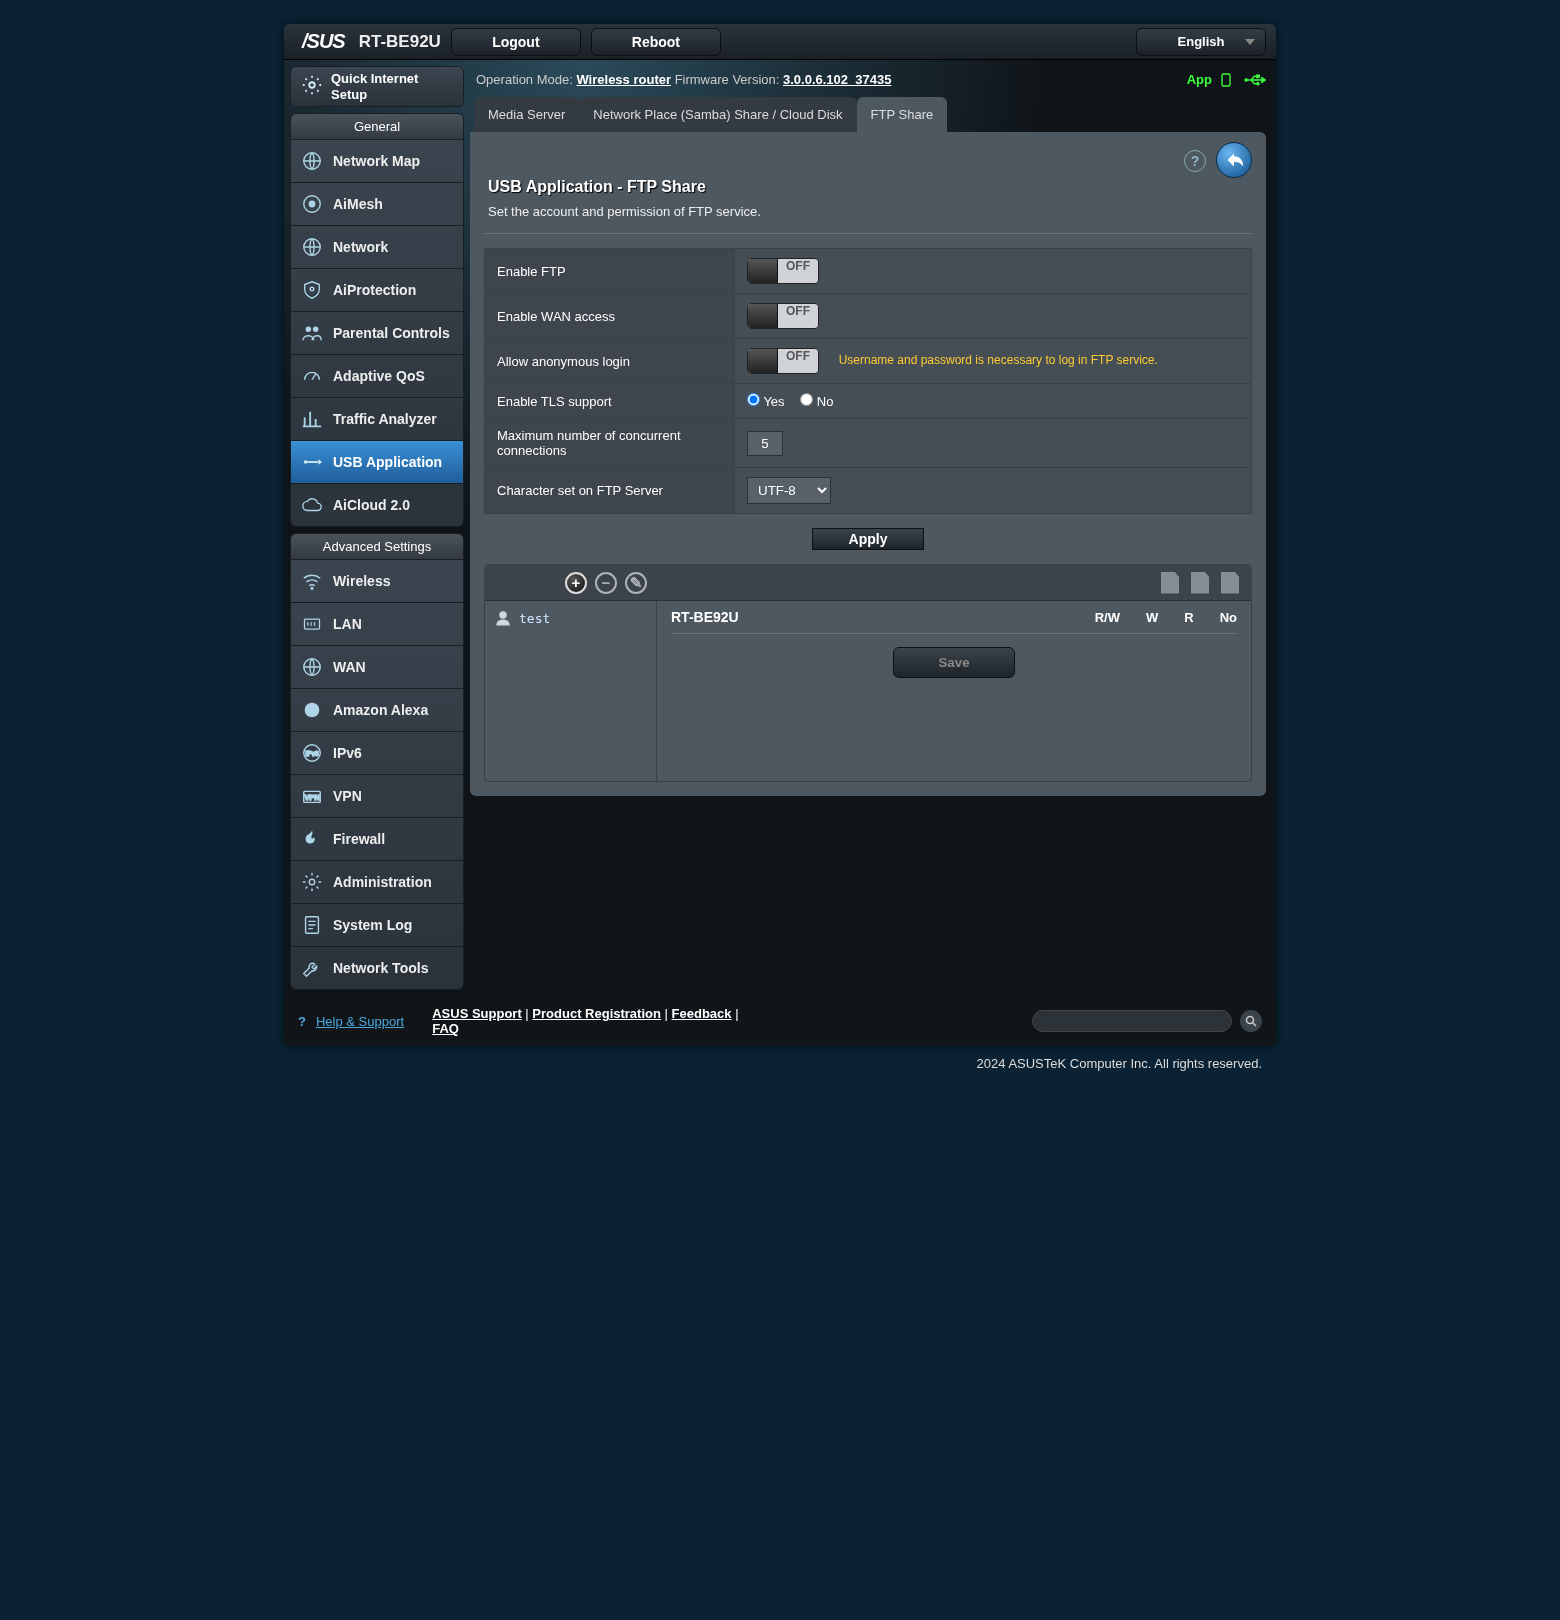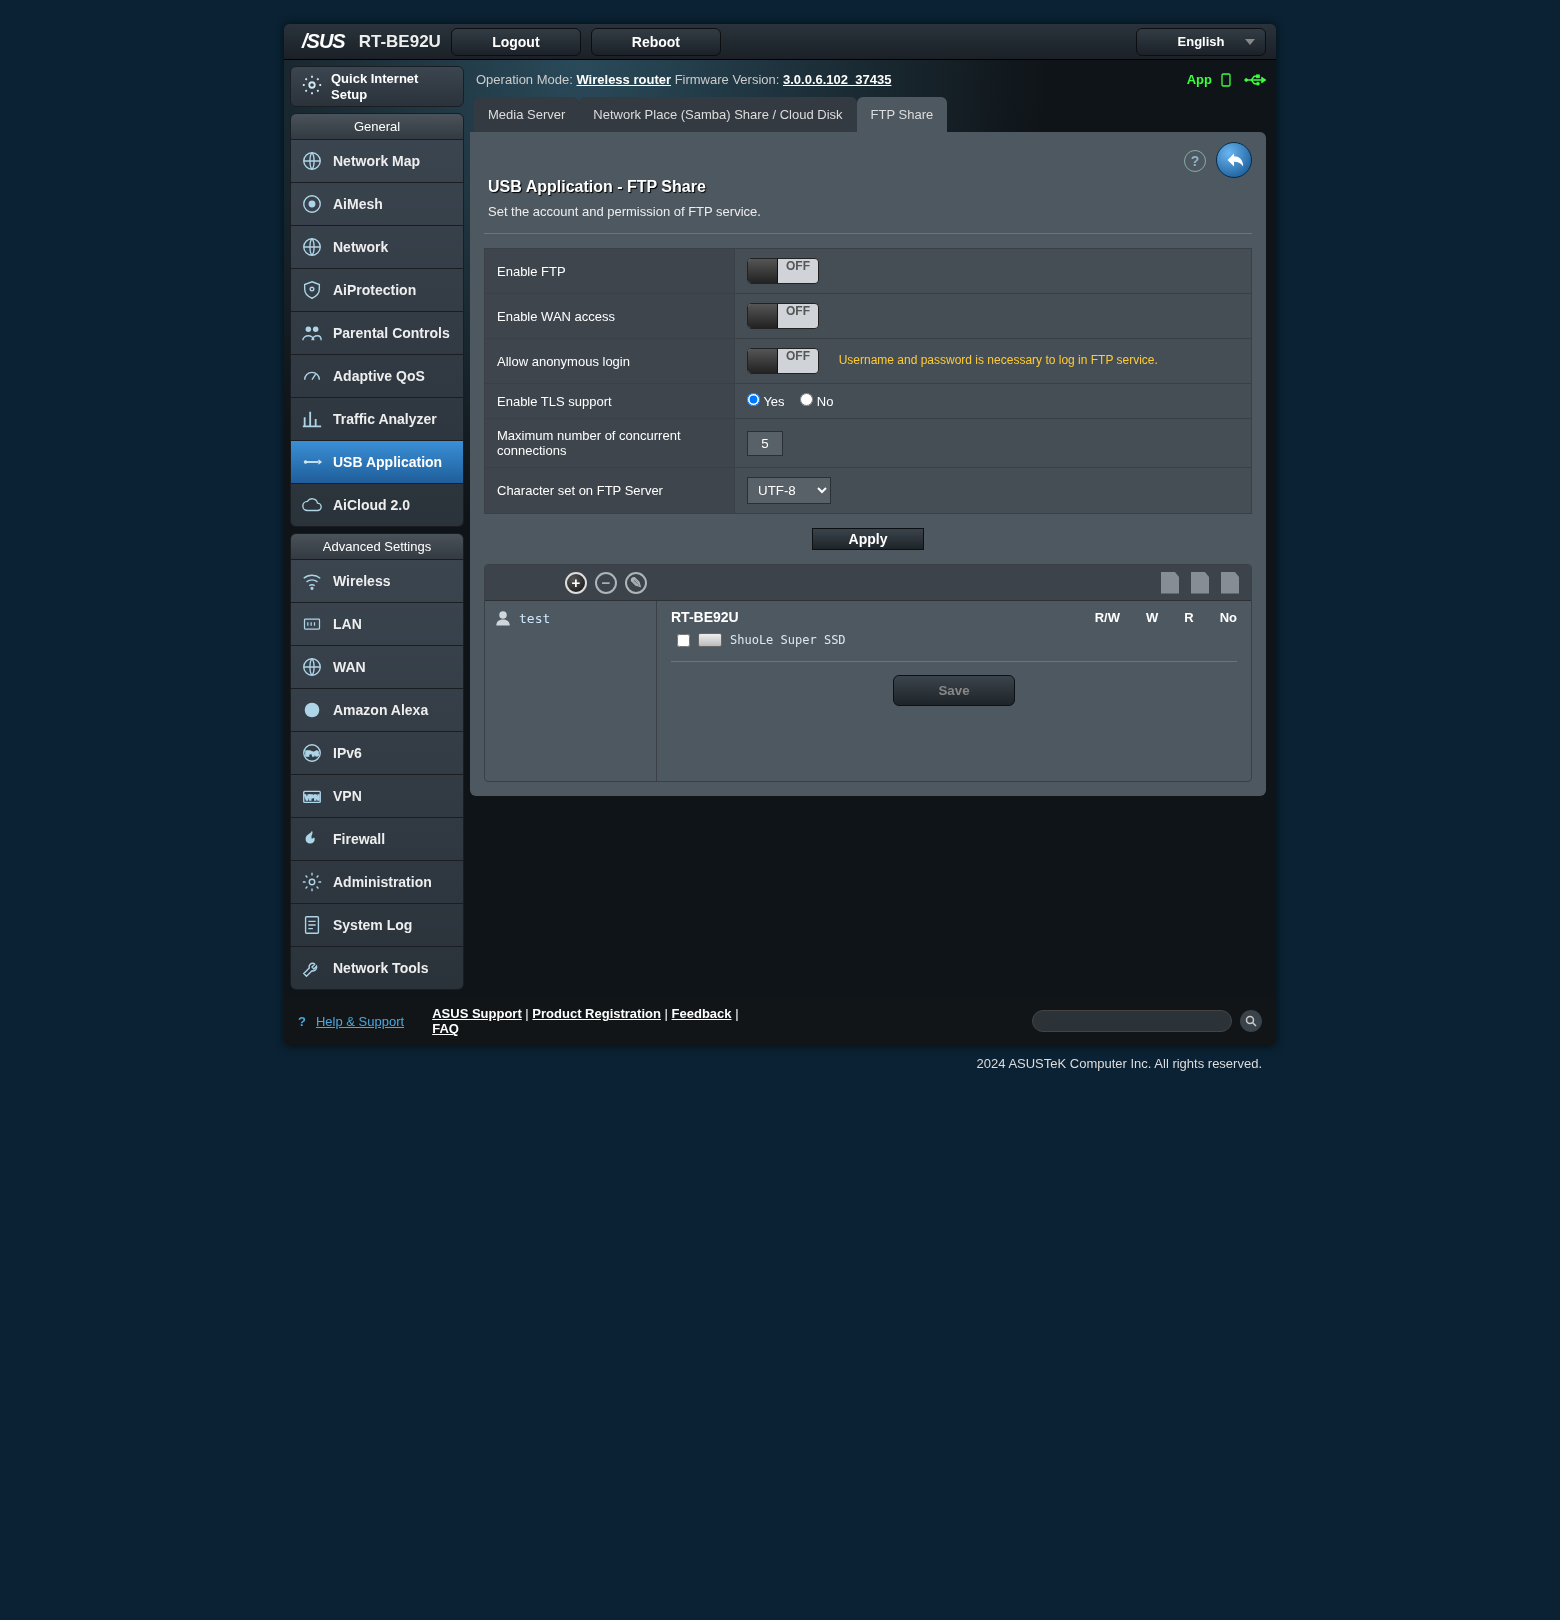--- a/index.html
+++ b/index.html
@@ -400,25 +400,20 @@
               <div class="sharecol">
                 <div class="devhdr">
                   <span style="font-size:14px">RT-BE92U</span>
                   <span class="cols" id="permcols">
                       <span>R/W</span>
                       <span>W</span>
                       <span>R</span>
                       <span>No</span>
                     </span>
                 </div>
-                <div class="devrow">
-                  <input type="checkbox" style="accent-color: rgb(136, 136, 136);">
-                  <span class="disk"></span>
-                  <span>ShuoLe Super SSD</span>
-                </div>
                 <hr class="thin">
                 <button class="savebtn">Save</button>
               </div>
             </div>
           </div>
         </div>
       </div>
     </div>
 
     <div class="footer">

